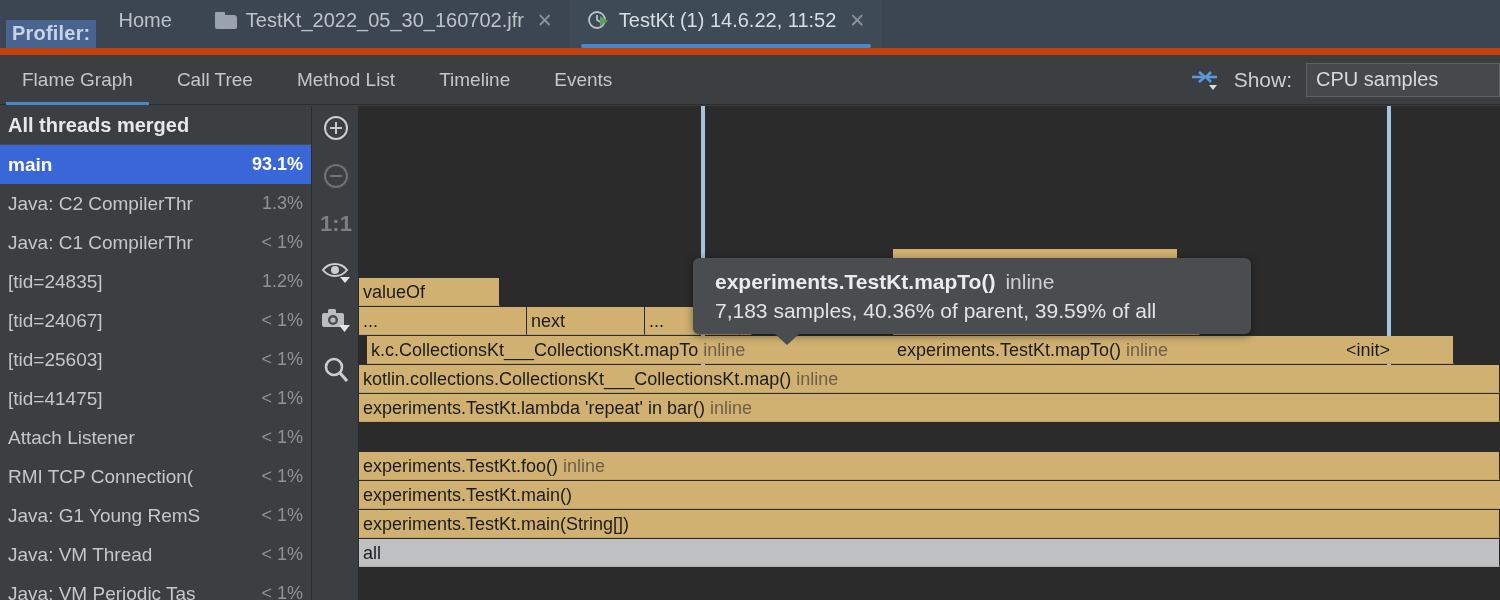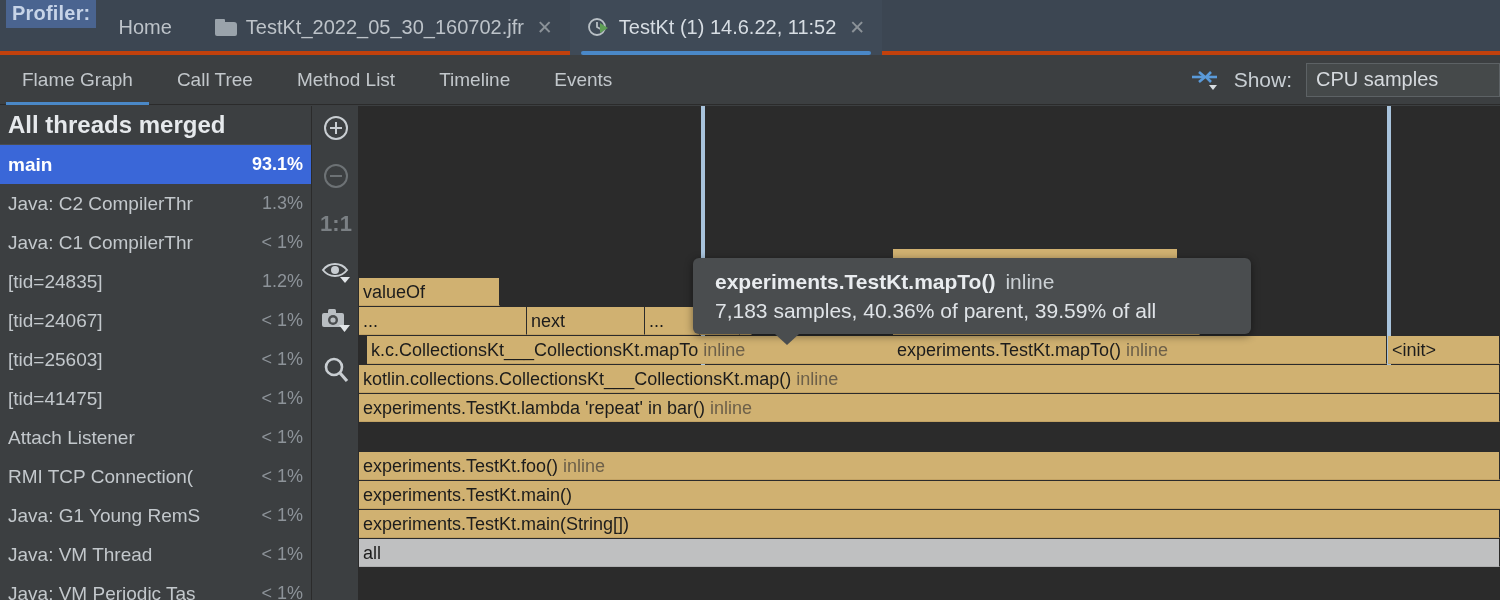--- a/index.html
+++ b/index.html
@@ -8,22 +8,22 @@
     background: #3c3f41;
     font-family: "Liberation Sans", sans-serif;
     overflow: hidden;
   }
   #app { position: relative; width: 1500px; height: 600px; }
 
   
   .topbar {
     position: absolute; left: 0; top: 0; width: 1500px; height: 55px;
     background: #3c4652;
-    display: flex; align-items: flex-start;
-    border-bottom: 4px solid #c2410c;
+    display: flex; align-items: flex-end;
+    border-bottom: 7px solid #c2410c;
   }
   .profiler-label {
     margin-left: 6px; padding: 2px 6px 3px 6px;
     background: #4a6490; color: #c7d4e8;
     font-size: 20px; font-weight: bold; letter-spacing: .2px;
   }
   .top-tab {
     position: relative; height: 55px;
     display: flex; align-items: center; gap: 9px;
     padding: 0 17px; color: #bdc3c9; font-size: 20px;
@@ -77,21 +77,21 @@
   }
   .collapse-ic { width: 30px; height: 26px; position: relative; }
 
   
   .sidebar {
     position: absolute; left: 0; top: 106px; width: 311px; height: 494px;
     background: #3c3f41; overflow: hidden;
   }
   .side-head {
     height: 39px; display: flex; align-items: center; padding: 0 8px;
-    color: #e6e9ec; font-size: 24px; font-weight: bold;
+    color: #e6e9ec; font-size: 20px; font-weight: bold;
     border-bottom: 1px solid #4a4d4f;
   }
   .side-row {
     height: 39px; display: flex; align-items: center;
     padding: 0 8px; color: #c3c8cc; font-size: 19px; white-space: nowrap;
     overflow: hidden;
   }
   .side-row .pct {
     margin-left: auto; color: #8d9399; font-size: 18px; padding-left: 8px;
   }
@@ -321,21 +321,21 @@
       <div class="fblock" style="left: 0px; top: 172px; width: 141px;"><span>valueOf</span></div>
       <div class="fblock" style="left: 534px; top: 172px; width: 285px;"><span>java.util.ArrayList.grow(int)</span></div>
       <div class="fblock" style="left: 0px; top: 201px; width: 168px;"><span>...</span></div>
       <div class="fblock" style="left: 168px; top: 201px; width: 118px;"><span>next</span></div>
       <div class="fblock" style="left: 286px; top: 201px; width: 55px;"><span>...</span></div>
       <div class="fblock" style="left: 341px; top: 201px; width: 40px;"><span>...</span></div>
       <div class="fblock" style="left: 381px; top: 201px; width: 12px;"><span></span></div>
       <div class="fblock" style="left: 534px; top: 201px; width: 307px;"><span>java.util.ArrayList.add(Object)</span></div>
       <div class="fblock" style="left: 0px; top: 230px; width: 533px; margin-left: 8px;"><span>k.c.CollectionsKt___CollectionsKt.mapTo</span><span class="inline"> inline</span></div>
       <div class="fblock" style="left: 534px; top: 230px; width: 494px;"><span>experiments.TestKt.mapTo()</span><span class="inline"> inline</span></div>
-      <div class="fblock" style="left: 1029px; top: 230px; width: 112px;"><span>&lt;init&gt;</span></div>
+      <div class="fblock" style="left: 983px; top: 230px; width: 112px;"><span>&lt;init&gt;</span></div>
       <div class="fblock" style="left: 0px; top: 259px; width: 1141px;"><span>kotlin.collections.CollectionsKt___CollectionsKt.map()</span><span class="inline"> inline</span></div>
       <div class="fblock" style="left: 0px; top: 288px; width: 1141px;"><span>experiments.TestKt.lambda 'repeat' in bar()</span><span class="inline"> inline</span></div>
       <div class="fblock" style="left: 0px; top: 346px; width: 1141px;"><span>experiments.TestKt.foo()</span><span class="inline"> inline</span></div>
       <div class="fblock" style="left: 0px; top: 375px; width: 1326px;"><span>experiments.TestKt.main()</span></div>
       <div class="fblock" style="left: 0px; top: 404px; width: 1141px;"><span>experiments.TestKt.main(String[])</span></div>
       <div class="fblock gray" style="left: 0px; top: 433px; width: 1141px;"><span>all</span></div>
     </div>
 
   <div class="tooltip">
     <div class="tt-l1">

